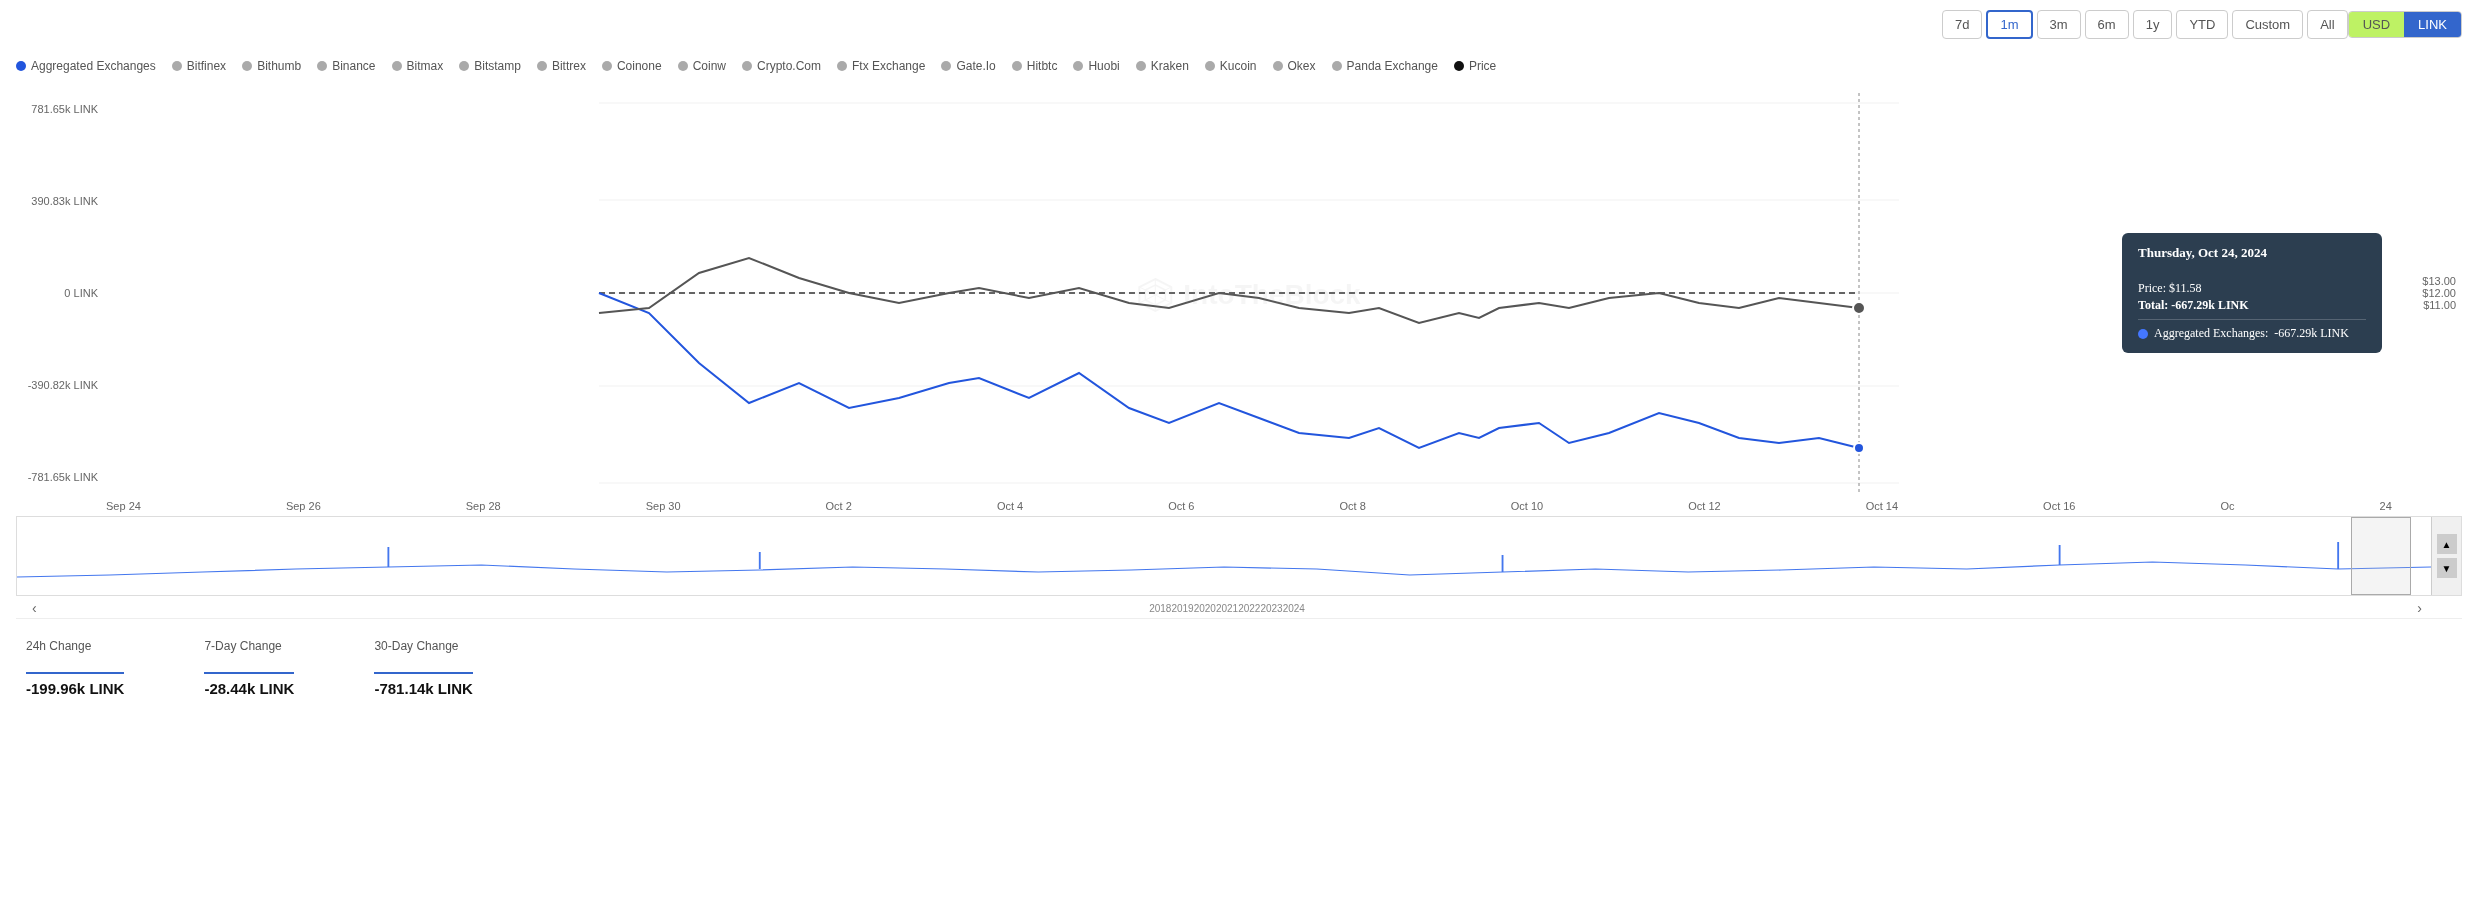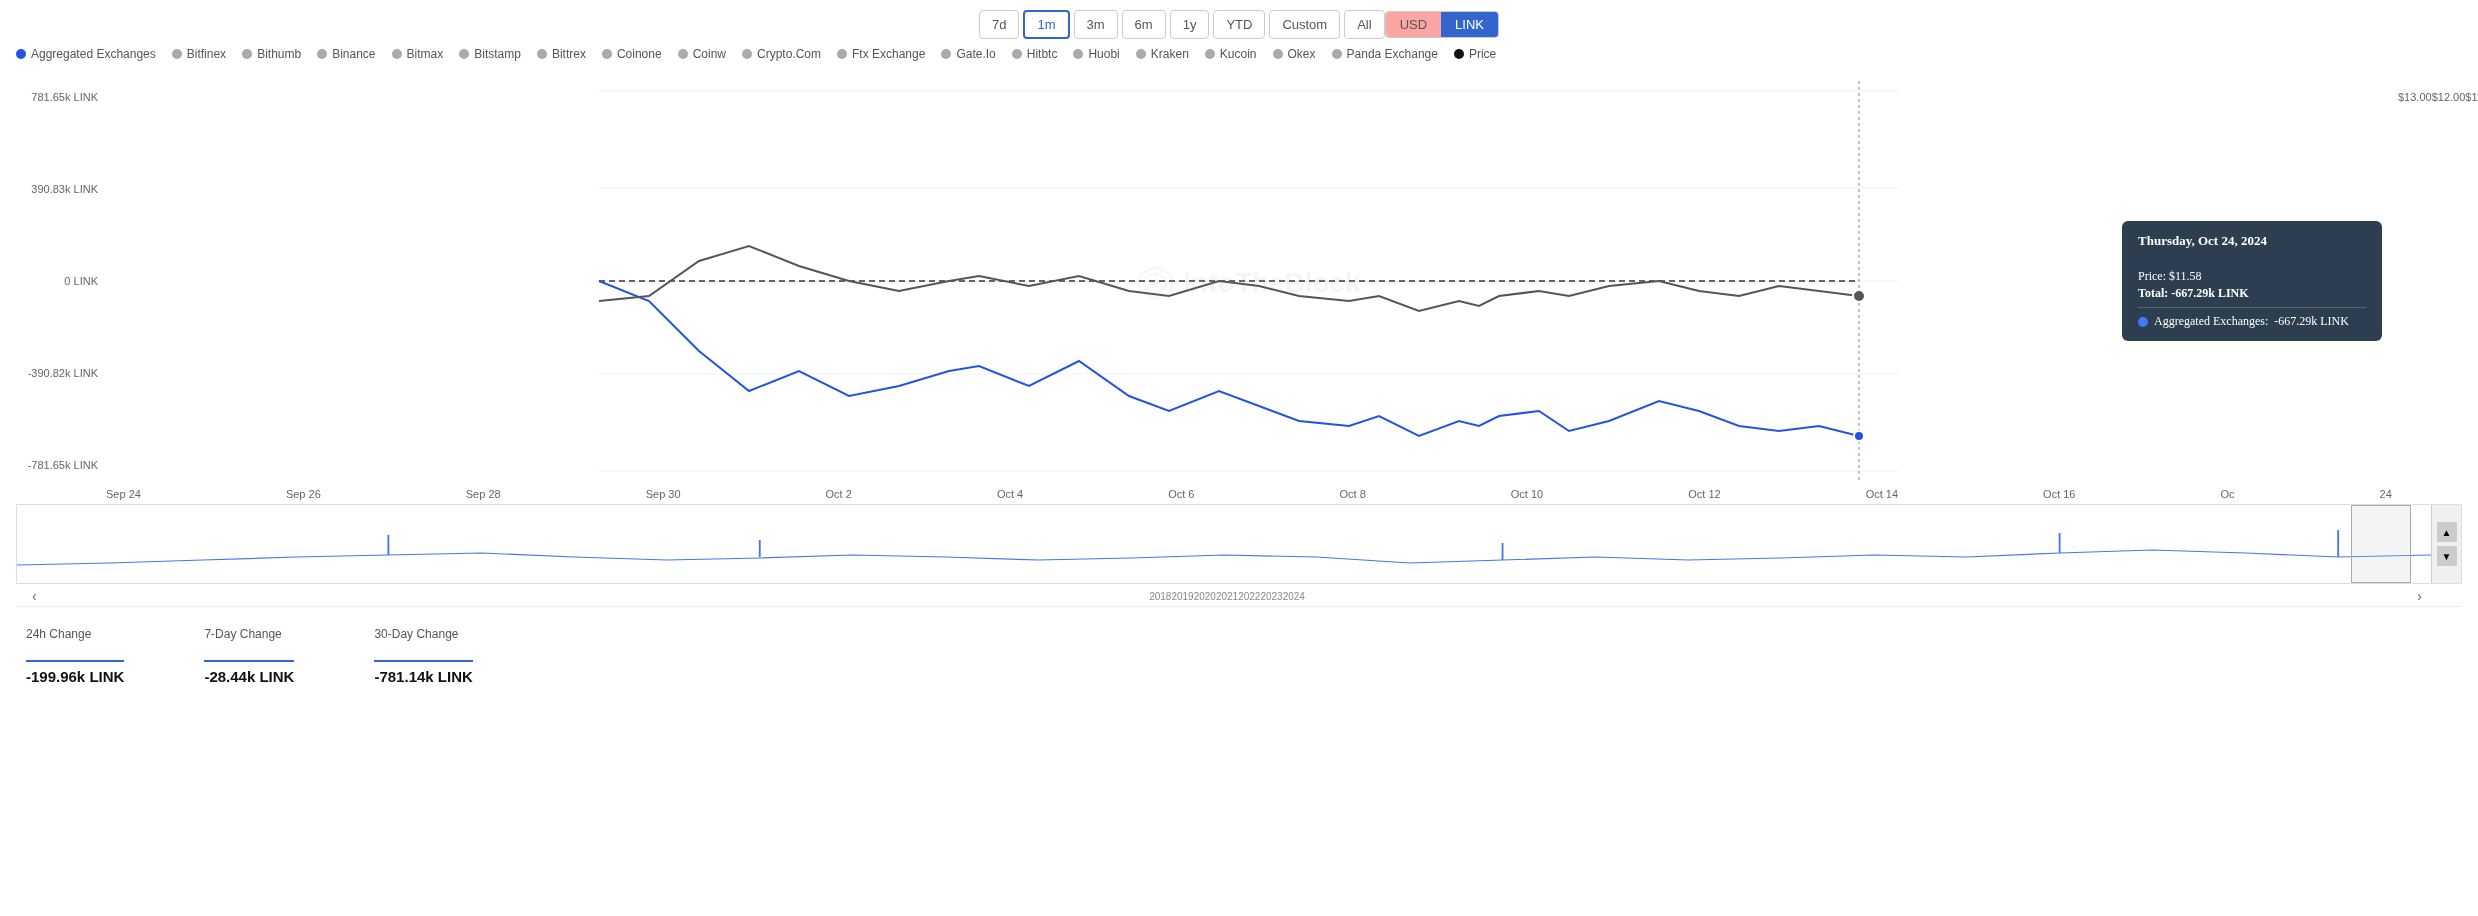--- a/index.html
+++ b/index.html
@@ -1,29 +1,29 @@
 <!DOCTYPE html>
 <html><head>
   <meta charset="utf-8">
   <style>
     * { box-sizing: border-box; margin: 0; padding: 0; }
     body { font-family: -apple-system, BlinkMacSystemFont, 'Segoe UI', Arial, sans-serif; background: #fff; color: #333; font-size: 13px; }
 
     .container { width: 100%; max-width: 2478px; padding: 10px 16px; }
 
     
-    .time-bar { display: flex; align-items: center; justify-content: center; margin-bottom: 8px; }
+    .time-bar { display: flex; align-items: center; justify-content: flex-end; margin-bottom: 20px; }
     .time-buttons { display: flex; gap: 4px; }
     .time-btn {
       padding: 5px 12px; border: 1px solid #ccc; background: #fff;
       border-radius: 4px; cursor: pointer; font-size: 13px; color: #555;
     }
     .time-btn.active { border-color: #3366cc; color: #3366cc; border-width: 2px; }
     .currency-toggle { display: flex; border: 1px solid #ccc; border-radius: 4px; overflow: hidden; }
-    .currency-btn { padding: 5px 14px; background: #fca5a5; border: none; cursor: pointer; font-size: 13px; color: #555; }
+    .currency-btn { padding: 5px 14px; background: #bef264; border: none; cursor: pointer; font-size: 13px; color: #555; }
     .currency-btn.active { background: #3366cc; color: #fff; }
 
     
     .legend { display: flex; flex-wrap: wrap; gap: 6px 16px; margin-bottom: 20px; align-items: center; font-size: 12px; color: #555; }
     .legend-item { display: flex; align-items: center; gap: 5px; }
     .legend-dot { width: 10px; height: 10px; border-radius: 50%; flex-shrink: 0; }
 
     
     .watermark {
       position: absolute; top: 50%; left: 50%; transform: translate(-50%, -50%);
@@ -211,21 +211,21 @@
         <hr class="tooltip-divider">
         <div class="tooltip-exchange">
           <div class="tooltip-dot"></div>
           <span>Aggregated Exchanges:</span>
           <span>-667.29k LINK</span>
         </div>
       </div>
     </div>
 
     <div style="width:70px;flex-shrink:0;">
-      <div style="display:flex;flex-direction:row;justify-content:flex-start;height:400px;padding:10px 6px;font-size:11px;color:#666;text-align:right;">
+      <div style="display:flex;flex-direction:column;justify-content:center;height:400px;padding:10px 6px;font-size:11px;color:#666;text-align:right;">
         <span>$13.00</span>
         <span>$12.00</span>
         <span>$11.00</span>
       </div>
     </div>
   </div>
 
   <div style="display:flex;justify-content:space-between;padding:4px 70px 4px 90px;font-size:11px;color:#666;">
     <span>Sep 24</span>
     <span>Sep 26</span>

